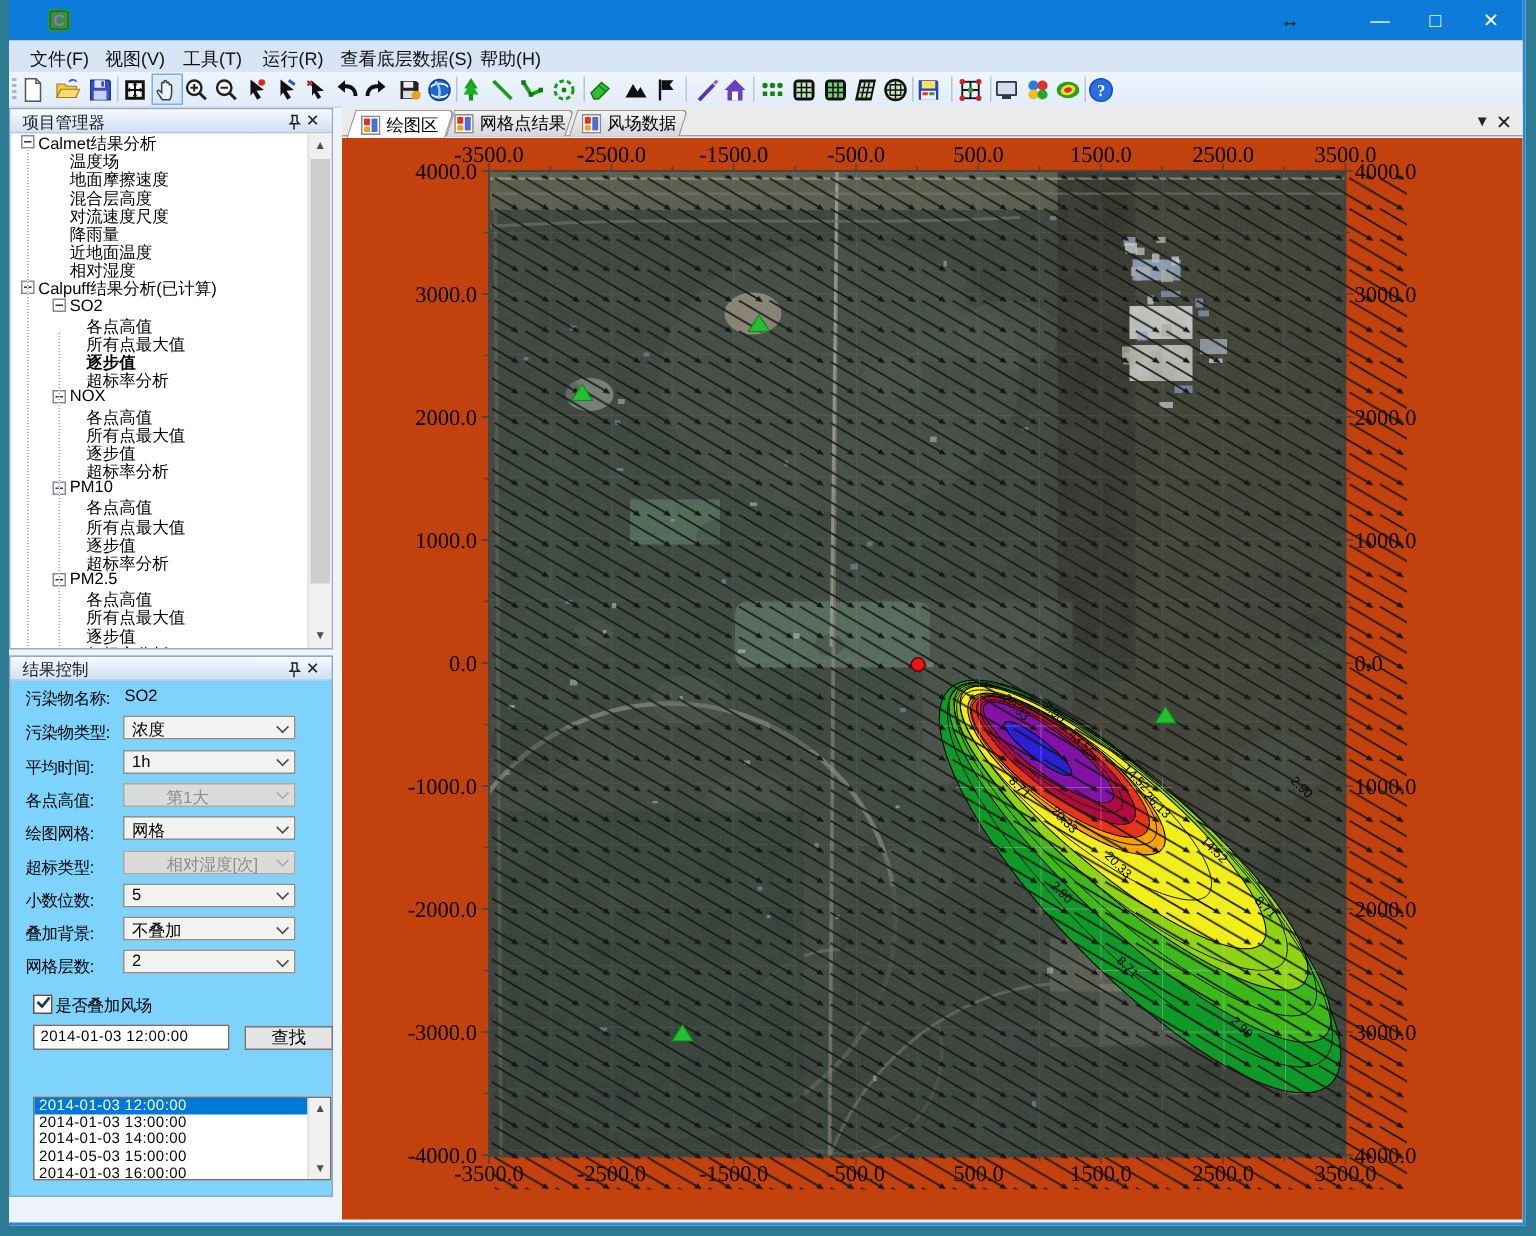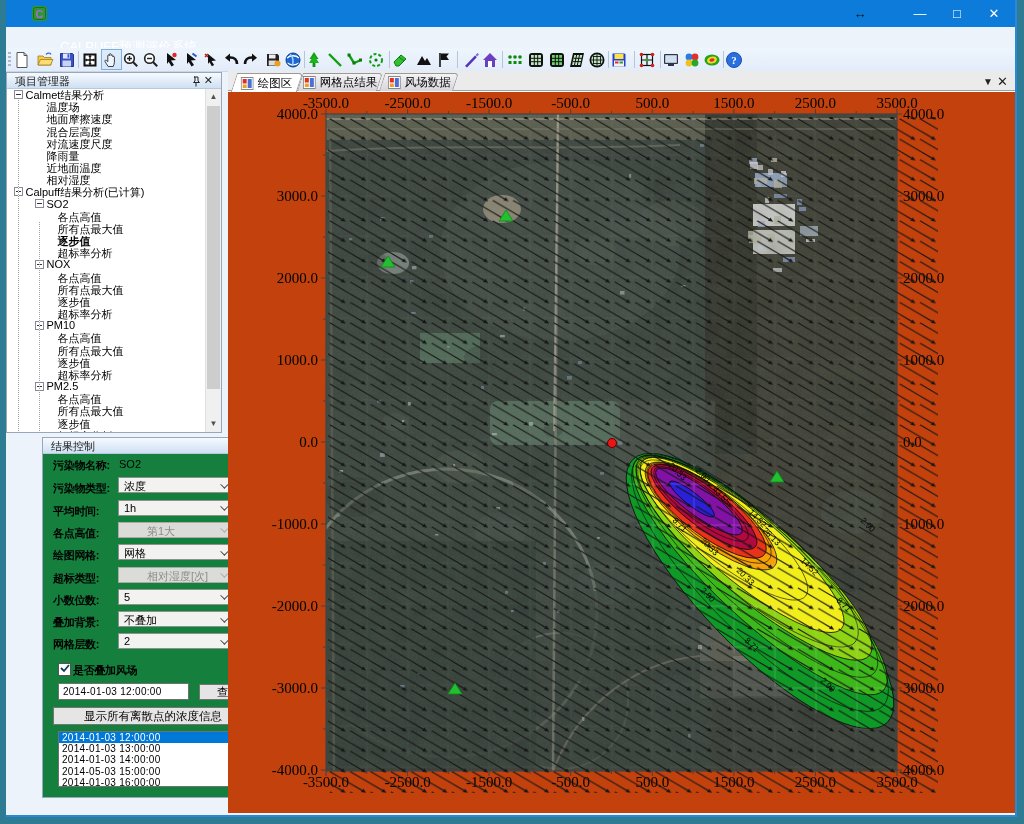--- a/index.html
+++ b/index.html
@@ -16,23 +16,23 @@
 #p1 { position:absolute; left:0; top:72px; width:216px; height:361px; background:#fff; border:1px solid #9aa7b8; }
 #p1h, #p2h { position:absolute; left:0; top:0; width:100%; height:16px; background:linear-gradient(#f6faff,#cfe0f3); border-bottom:1px solid #b9c9dc; font-size:11px; color:#1a1a1a; padding:1px 0 0 8px; }
 .pbtn { position:absolute; top:1px; font-size:11px; color:#222; }
 #tree { position:absolute; left:0; top:16px; right:16px; bottom:0; overflow:hidden; font-size:11px; color:#000; }
 .trow { position:absolute; white-space:nowrap; }
 .tbox { position:absolute; width:9px; height:9px; border:1px solid #889; background:#fff; }
 .tbox::after { content:""; position:absolute; left:1px; top:3px; width:5px; height:1px; background:#333; }
 .vsb { position:absolute; right:0; top:16px; width:16px; bottom:0; background:#f0f0f0; border-left:1px solid #e0e0e0; }
 .vsb .th { position:absolute; left:1px; top:17px; width:13px; height:283px; background:#cdcdcd; }
 .sba { position:absolute; left:0; width:15px; height:16px; color:#505050; font-size:8px; text-align:center; line-height:16px; }
-#p2 { position:absolute; left:0; top:437px; width:216px; height:361px; background:#15803d; border:1px solid #9aa7b8;margin-left:36px; }
+#p2 { position:absolute; left:0; top:437px; width:216px; height:361px; background:#7dd3fc; border:1px solid #9aa7b8; }
 #p2c { position:absolute; left:0; top:16px; right:0; bottom:0; font-size:11.5px; }
-.flabel { position:absolute; left:10px; color:#000; font-size:11px; letter-spacing:-.3px;font-weight:bold; }
+.flabel { position:absolute; left:10px; color:#000; font-size:11px; letter-spacing:-.3px; }
 .fval { position:absolute; color:#000; }
 .combo { position:absolute; left:75px; width:115px; height:16px; background:#f2f2f0; border:1px solid #8f8f8c; padding:1px 5px; color:#000; font-size:11px; }
 .combo.dis { background:#dbdbd8; color:#8c8c8a; border-color:#aaaaa8;padding-left:28px; }
 .chev { position:absolute; right:6px; top:4.5px; width:6px; height:6px; border-right:1.6px solid #444; border-bottom:1.6px solid #444; transform:rotate(45deg) translateY(-2px); }
 .combo.dis .chev { border-color:#aaa; }
 #p2c .cbx { position:absolute; left:16px; top:659px; width:13px; height:13px; background:#fff; border:1px solid #555; }
 .btn { position:absolute; background:#e5e5e5; border:1px solid #747474; text-align:center; color:#000; }
 #main { position:absolute; left:222px; top:71px; right:0; bottom:2px; background:#fff; }
 #tabbar { position:absolute; left:0; top:0; width:100%; height:20px; background:#ebebeb; border-bottom:1px solid #9aa0a6; }
 .tab { position:absolute; top:2px; height:18px; background:linear-gradient(#f4f4f6,#d5d5db); border:1px solid #9a9a9a; border-bottom:none; border-radius:0 4px 0 0; transform:skewX(-18deg); display:flex; align-items:center; justify-content:center; font-size:11.5px; }
@@ -49,20 +49,28 @@
     <svg width="15" height="15" viewBox="0 0 15 15">
         <rect x="0" y="0" width="15" height="15" rx="3" fill="#2f9632"></rect>
         <rect x="1.5" y="1.5" width="12" height="12" rx="2" fill="none" stroke="#1d6e22"></rect>
         <text x="7.5" y="11.5" text-anchor="middle" font-size="11" font-weight="bold" fill="#a26ae0" font-family="Liberation Sans">C</text>
       </svg>
     <span class="t">CALPUFF预测评价系统</span>
     <span class="wbtn" style="right:140px;color:#111;font-weight:bold">↔</span>
     <span class="wbtn" style="right:80px">—</span>
     <span class="wbtn" style="right:43px">□</span>
     <span class="wbtn" style="right:6px">✕</span>
+  </div>
+  <div id="menu">
+    <span style="left:14px">文件(F)</span>
+      <span style="left:64px">视图(V)</span>
+    <span style="left:116px">工具(T)</span>
+      <span style="left:169px">运行(R)</span>
+    <span style="left:221px">查看底层数据(S)</span>
+      <span style="left:314px">帮助(H)</span>
   </div>
   <div id="tbar">
 <svg class="tbi" style="left:7px" viewBox="0 0 18 18">
         <path d="M4 1.5h7l3 3v12H4z" fill="#fff" stroke="#555" stroke-width="1"></path>
         <path d="M11 1.5v3h3" fill="none" stroke="#555"></path>
       </svg>
 <svg class="tbi" style="left:30px" viewBox="0 0 18 18">
         <path d="M2 5h5l1.5 1.5H15V14H2z" fill="#f7c94a" stroke="#a07d1c" stroke-width=".8"></path>
         <path d="M2 14l2.5-5.5H17L14.5 14z" fill="#fddc74" stroke="#a07d1c" stroke-width=".8"></path>
         <path d="M10 3.5c2-2 4.5-1.5 5 0" fill="none" stroke="#4466cc" stroke-width="1.2"></path>
@@ -310,21 +318,20 @@
 <div class="combo" style="top:157.1px"><span>不叠加</span><i class="chev"></i></div>
 <div class="flabel" style="top:183.4px">网格层数:</div>
 <div class="combo" style="top:179.4px"><span>2</span><i class="chev"></i></div>
       <div class="cbx" style="left:15px;top:209px"></div>
       <svg style="position:absolute;left:16px;top:208px" width="12" height="12" viewBox="0 0 12 12">
           <path d="M2 6l3 3 5-6" fill="none" stroke="#123a5a" stroke-width="1.8"></path>
         </svg>
       <div class="flabel" style="left:30px;top:209px">是否叠加风场</div>
       <div style="position:absolute;left:15px;top:229px;width:131px;height:17px;background:#fff;border:1px solid #707070;font-size:10px;letter-spacing:.3px;padding:2px 4px">2014-01-03 12:00:00</div>
       <div class="btn" style="left:156px;top:230px;width:59px;height:16px;line-height:14px">查找</div>
-      <div class="btn" style="left:10px;top:253px;width:200px;height:18px;line-height:16px">显示所有离散点的浓度信息</div>
       <div style="position:absolute;left:15px;top:277px;width:199px;height:56px;background:#fff;border:1px solid #707070">
         <div class="li" style="background:#0078d7;color:#fff">2014-01-03 12:00:00</div>
           <div class="li">2014-01-03 13:00:00</div>
           <div class="li">2014-01-03 14:00:00</div>
           <div class="li">2014-05-03 15:00:00</div>
           <div class="li">2014-01-03 16:00:00</div>
         <div style="position:absolute;right:0;top:0;width:15px;height:100%;background:#f0f0f0;border-left:1px solid #ddd">
           <div class="sba" style="top:-1px">▲</div>
             <div class="sba" style="bottom:-1px">▼</div>
         </div>

